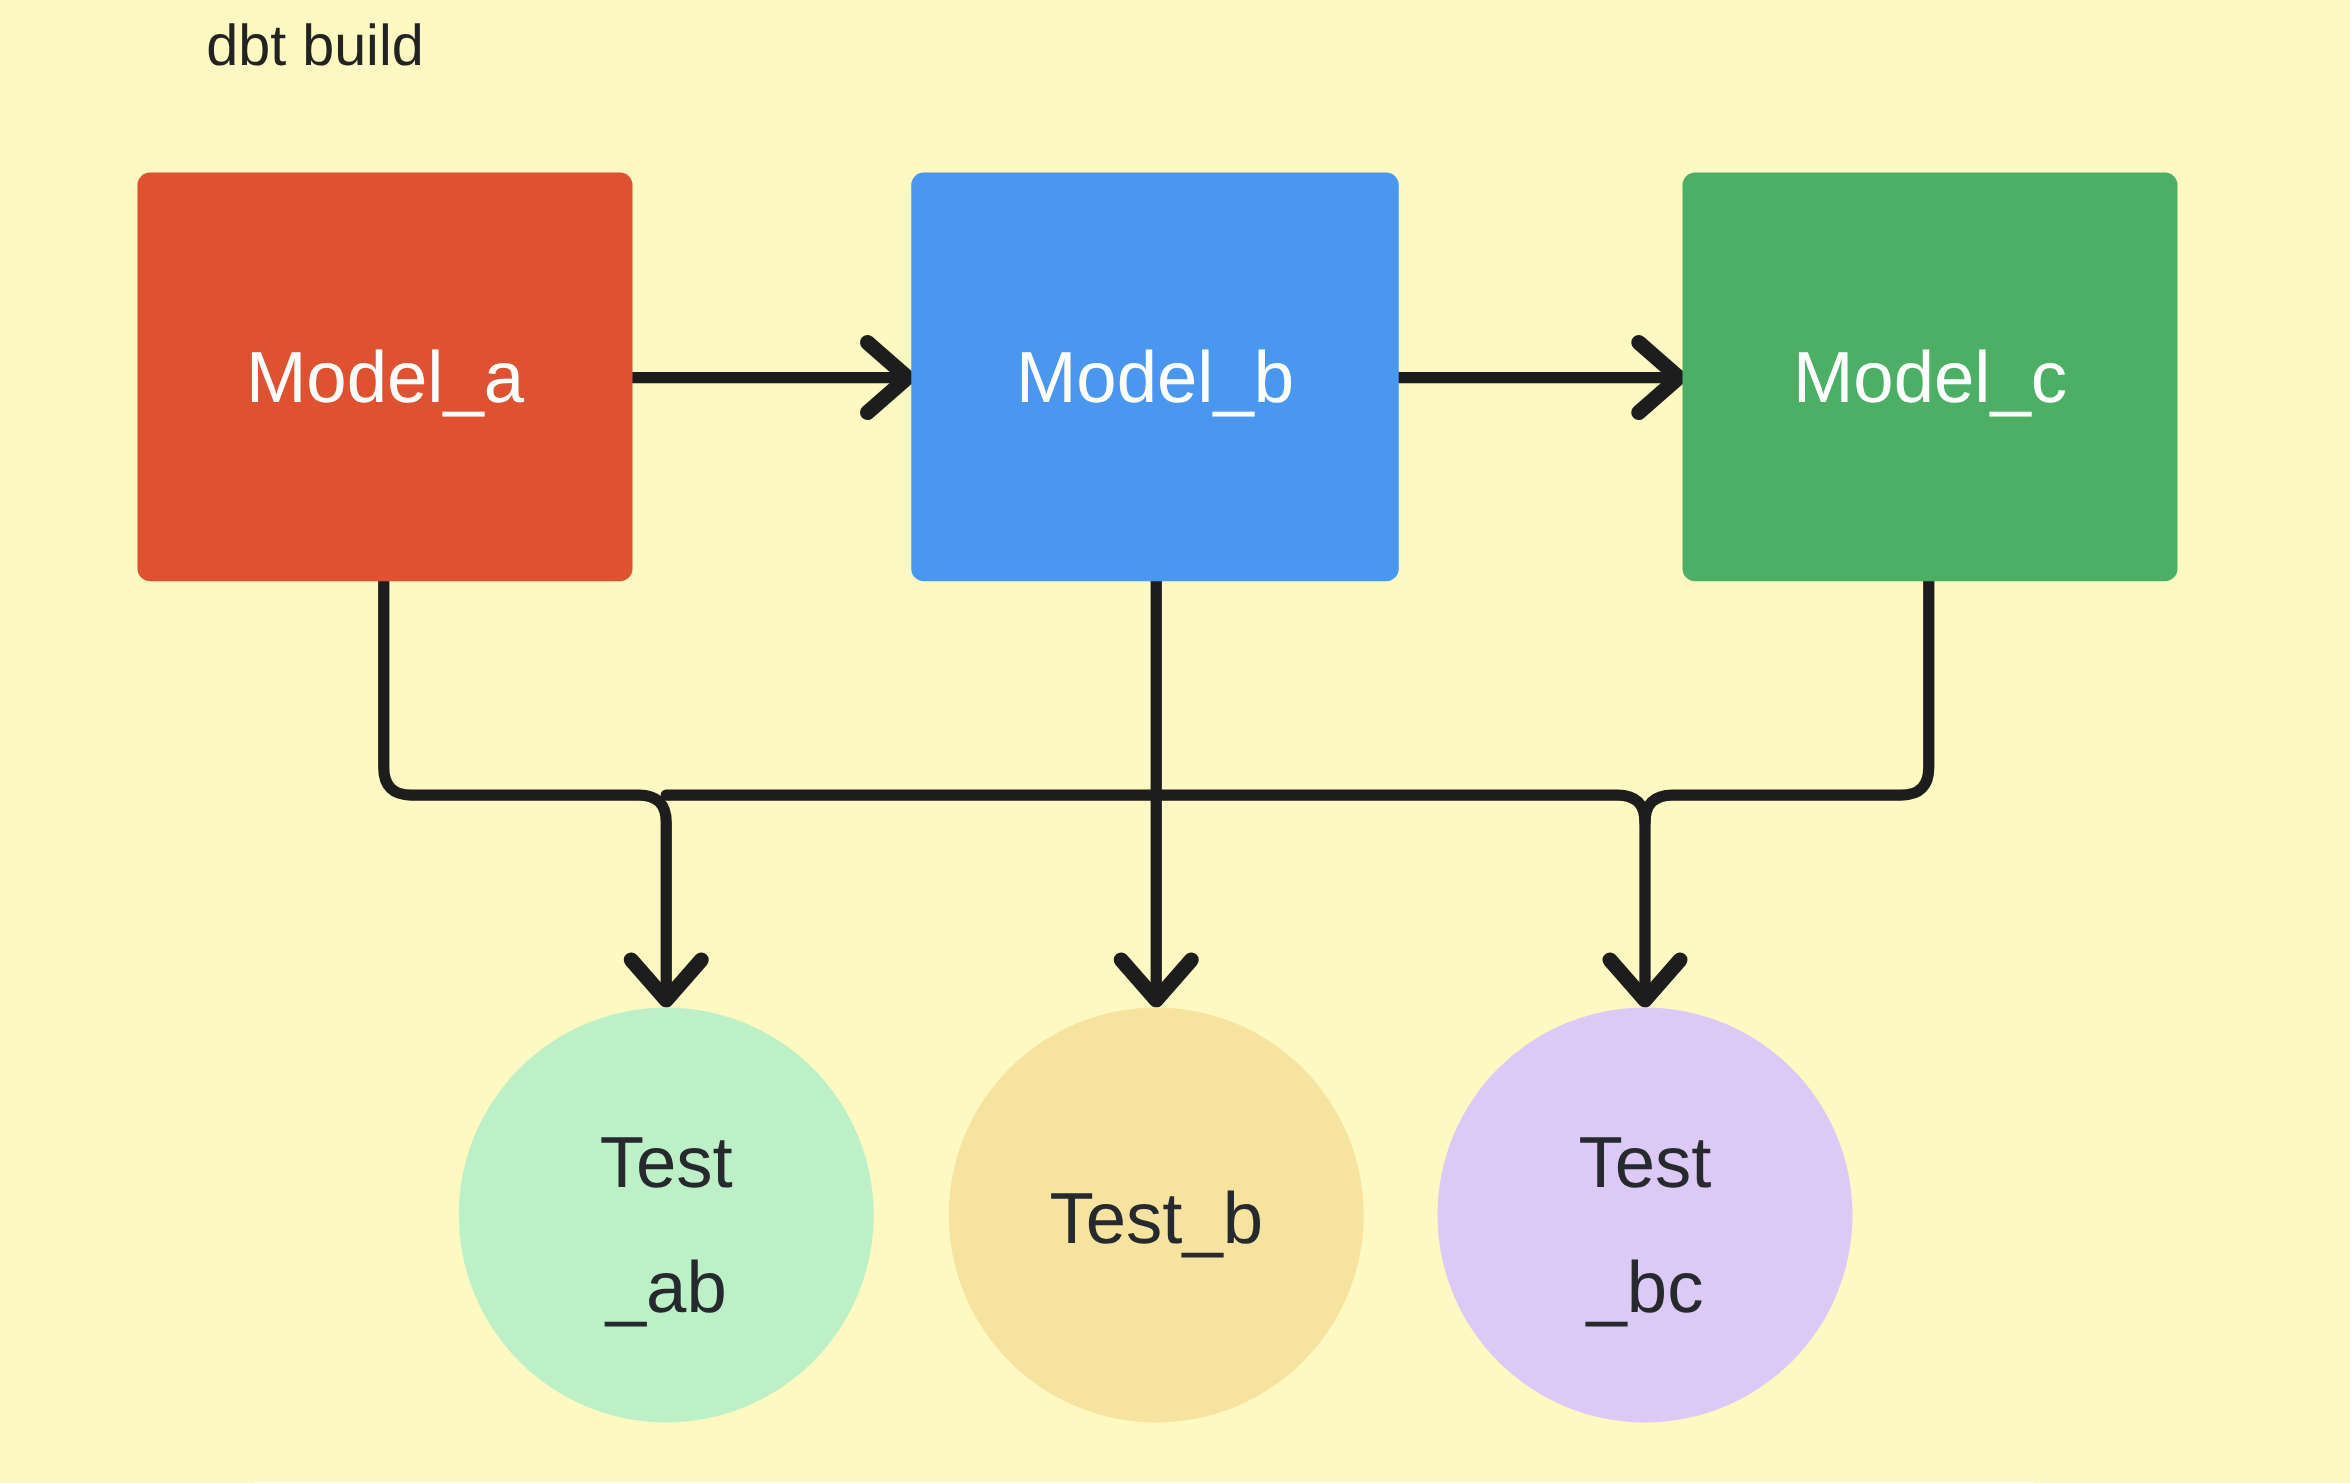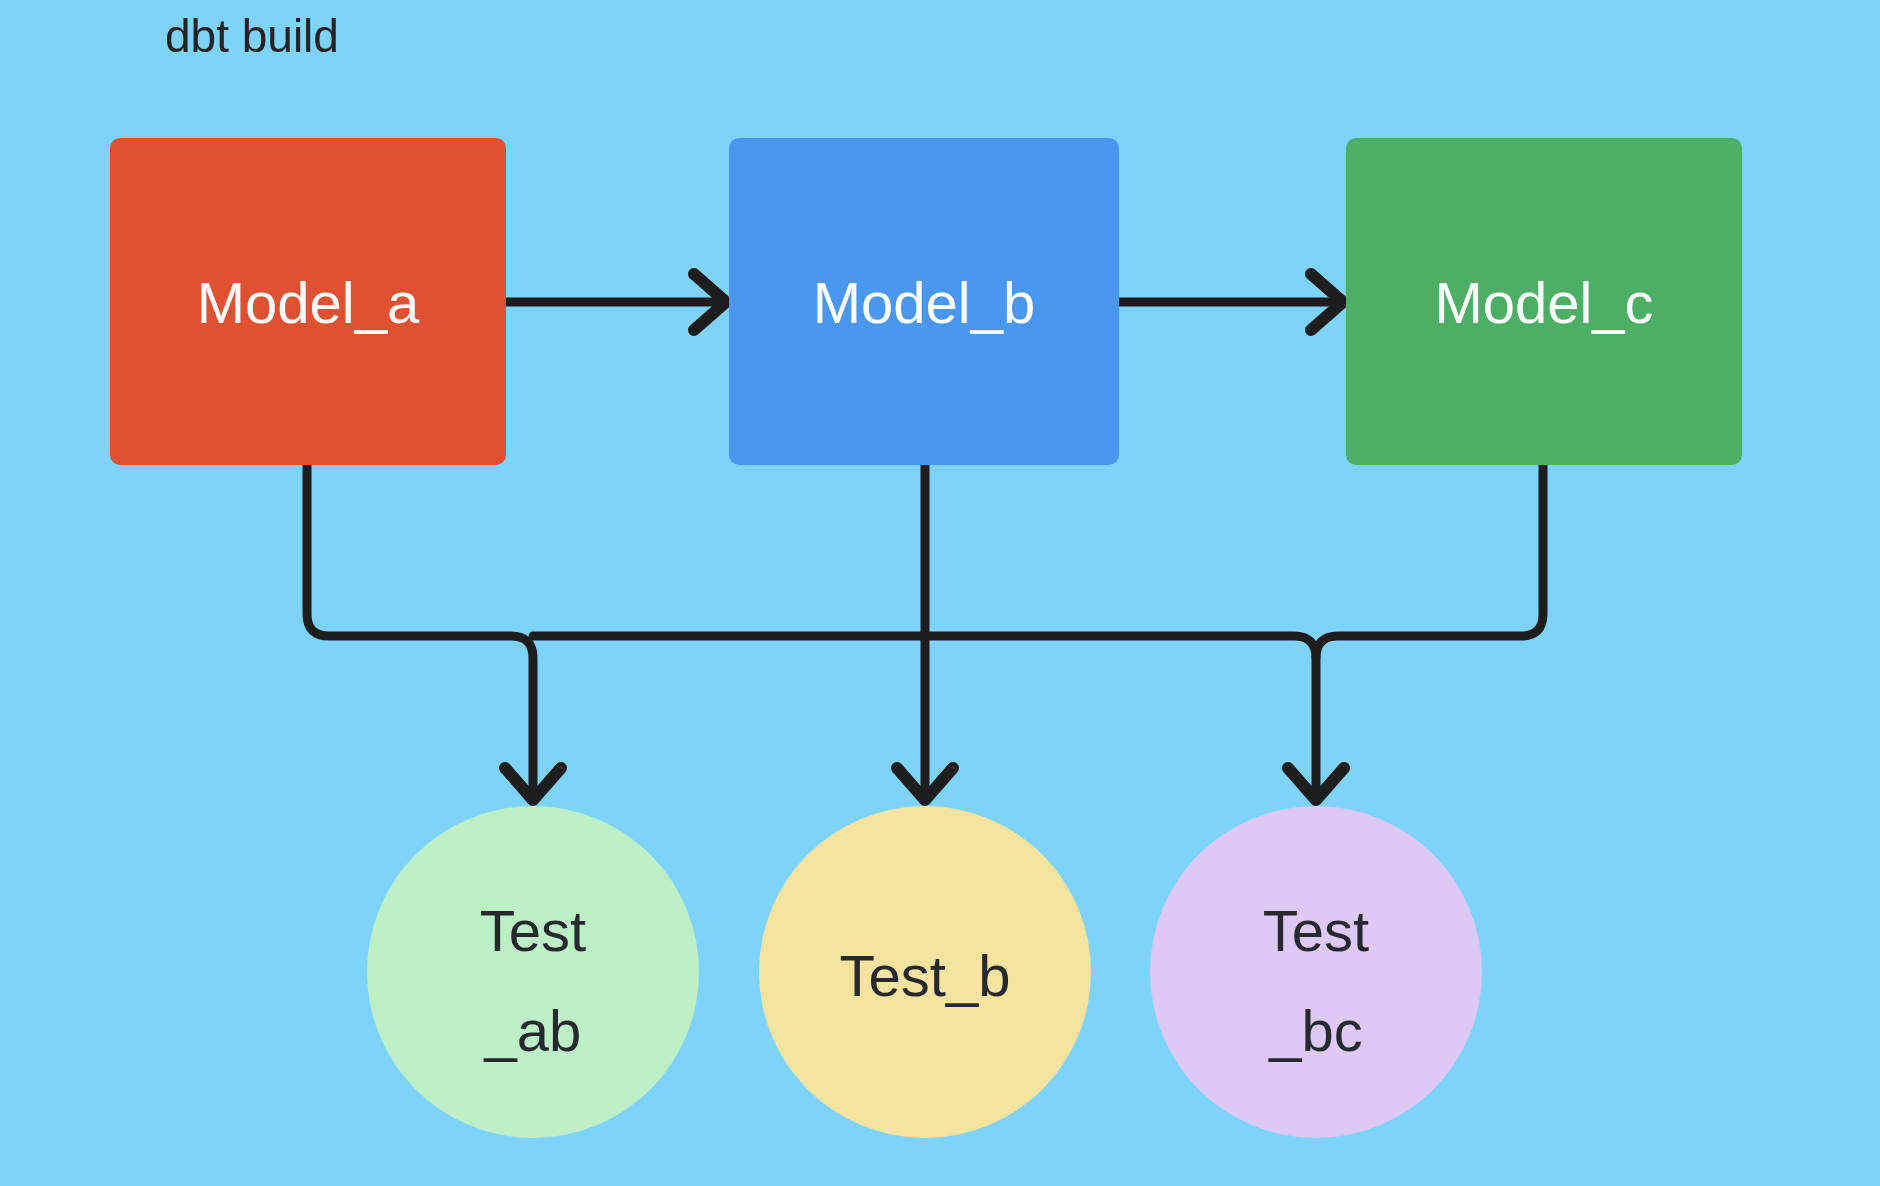--- a/index.html
+++ b/index.html
@@ -10,21 +10,21 @@
   body {
     width: 1880px;
     height: 1186px;
     overflow: hidden;
     font-family: "Liberation Sans", sans-serif;
   }
   #diagram-root {
     position: relative;
     width: 1880px;
     height: 1186px;
-    background: #7dd3fc;
+    background: #fef9c3;
   }
   svg.canvas {
     position: absolute;
     inset: 0;
     width: 1880px;
     height: 1186px;
     display: block;
   }
   .diagram-title {
     font-family: "Liberation Sans", sans-serif;

